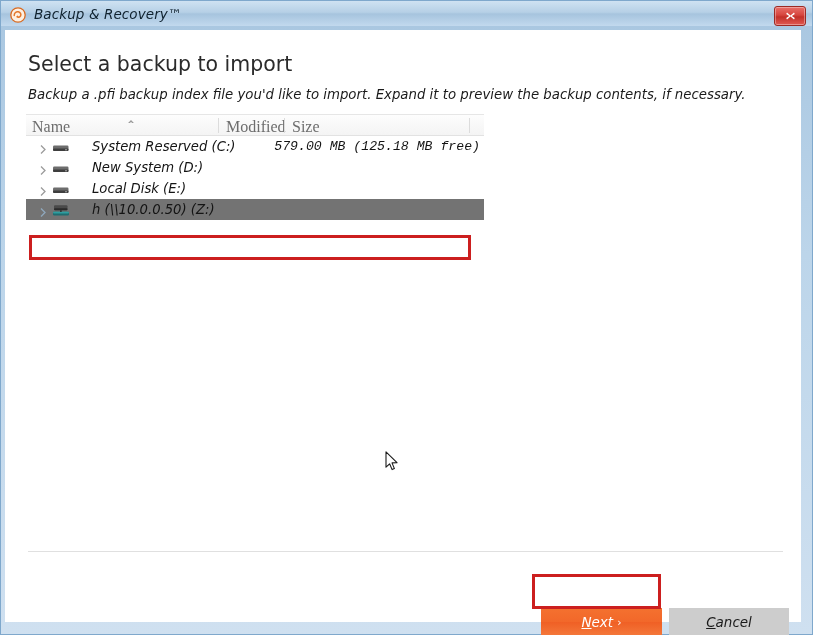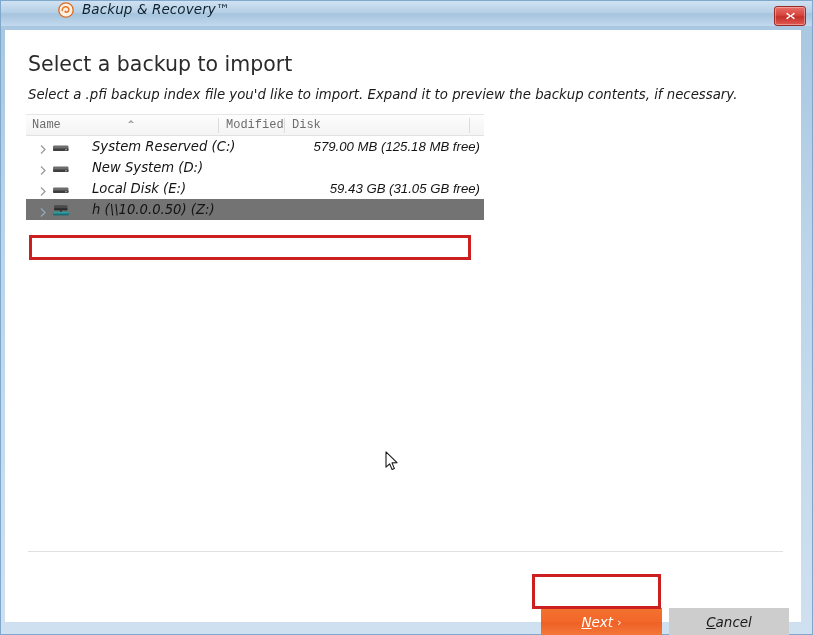--- a/index.html
+++ b/index.html
@@ -27,23 +27,22 @@
   }
 
   
   #titlebar {
     position: absolute;
     left: 0; top: 0;
     width: 811px;
     height: 25px;
     background: linear-gradient(to bottom, #cfe2f2 0%, #b6d0e6 45%, #a6c4de 52%, #c2d9ee 100%);
     display: flex;
-    align-items: flex-start;
-    box-sizing: border-box;
-    padding-left: 48px;
+    align-items: center;
+    box-sizing: border-box;
   }
   #app-icon {
     margin-left: 9px;
     width: 16px;
     height: 16px;
     flex: 0 0 auto;
     position: relative;
     top: 1px;
   }
   #title-text {
@@ -114,22 +113,22 @@
     position: relative;
     height: 22px;
     background: linear-gradient(to bottom, #fdfdfd 0%, #f4f4f4 100%);
     border-top: 1px solid #e6e6e6;
     border-bottom: 1px solid #e2e2e2;
     box-sizing: border-box;
   }
   .col-head {
     position: absolute;
     top: 3px;
-    font-family: Liberation Mono, monospace;
-    font-size: 12px;
+    font-family: Liberation Serif, serif;
+    font-size: 16px;
     color: #6d6d6d;
     white-space: nowrap;
   }
   .col-div {
     position: absolute;
     top: 3px;
     width: 1px;
     height: 15px;
     background: #dcdcdc;
   }
@@ -172,21 +171,21 @@
     font-family: "DejaVu Sans", sans-serif;
     font-style: italic;
     font-size: 13.2px;
     color: #141414;
     white-space: nowrap;
     margin-left: 16px;
   }
   .row-size {
     position: absolute;
     right: 4px;
-    font-family: Liberation Sans, sans-serif;
+    font-family: Liberation Mono, monospace;
     font-style: italic;
     font-size: 13.2px;
     color: #141414;
     white-space: nowrap;
     text-align: right;
   }
 
   
   .annotation-box {
     position: absolute;
@@ -279,35 +278,35 @@
     <div id="close-button">
       <svg width="11" height="10" viewBox="0 0 11 10">
         <path d="M2 1.6 L5.5 4.6 L9 1.6 L9.8 3 L6.8 5 L9.8 7 L9 8.4 L5.5 5.4 L2 8.4 L1.2 7 L4.2 5 L1.2 3 Z" fill="#ffffff"></path>
       </svg>
     </div>
   </div>
 
   <div id="client">
 
     <div id="page-title">Select a backup to import</div>
-    <div id="page-subtitle">Select a .pfi backup index file you'd like to import. Expand it to preview the backup contents, if necessary.</div>
+    <div id="page-subtitle">Backup a .pfi backup index file you'd like to import. Expand it to preview the backup contents, if necessary.</div>
 
     <div id="list-region">
 
       <div id="list-header">
         <span class="col-head" style="left:6px;">Name</span>
         <span id="sort-indicator">
           <svg width="14" height="9" viewBox="0 0 14 9">
             <path d="M2 7 L7 2 L12 7" fill="none" stroke="#9a9a9a" stroke-width="1.3"></path>
           </svg>
         </span>
         <span class="col-div" style="left:192px;"></span>
         <span class="col-head" style="left:200px;">Modified</span>
         <span class="col-div" style="left:258px;"></span>
-        <span class="col-head" style="left:266px;">Disk</span>
+        <span class="col-head" style="left:266px;">Size</span>
         <span class="col-div" style="left:443px;"></span>
       </div>
 
       <div class="row">
         <span class="expander">
           <svg width="10" height="11" viewBox="0 0 10 11">
               <path d="M3 1.5 L7 5.5 L3 9.5" fill="none" stroke="#9b9b9b" stroke-width="1.3"></path>
             </svg>
         </span>
         <span class="drive-icon">
@@ -344,21 +343,20 @@
             </svg>
         </span>
         <span class="drive-icon">
           <svg width="18" height="13" viewBox="0 0 18 13">
             <rect x="1" y="4.5" width="15.5" height="5.5" rx="1.2" fill="#6d6d6d"></rect>
             <rect x="1" y="7.4" width="15.5" height="2.6" rx="1.2" fill="#3e3e3e"></rect>
             <circle cx="14" cy="8.7" r="0.7" fill="#cfcfcf"></circle>
           </svg>
         </span>
         <span class="row-name">Local Disk (E:)</span>
-        <span class="row-size">59.43 GB (31.05 GB free)</span>
       </div>
 
 
       <div class="row selected">
         <span class="expander">
           <svg width="10" height="11" viewBox="0 0 10 11">
               <path d="M3 1.5 L7 5.5 L3 9.5" fill="none" stroke="#8fa8bd" stroke-width="1.3"></path>
             </svg>
         </span>
         <span class="drive-icon">

